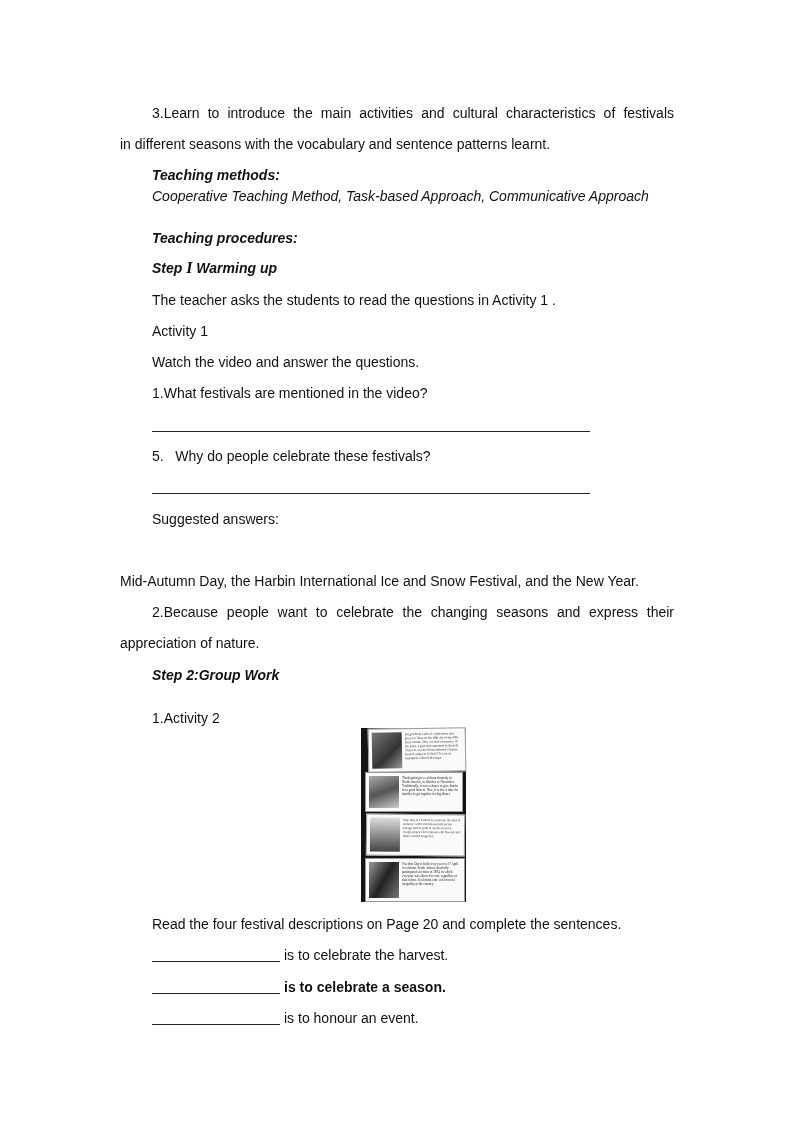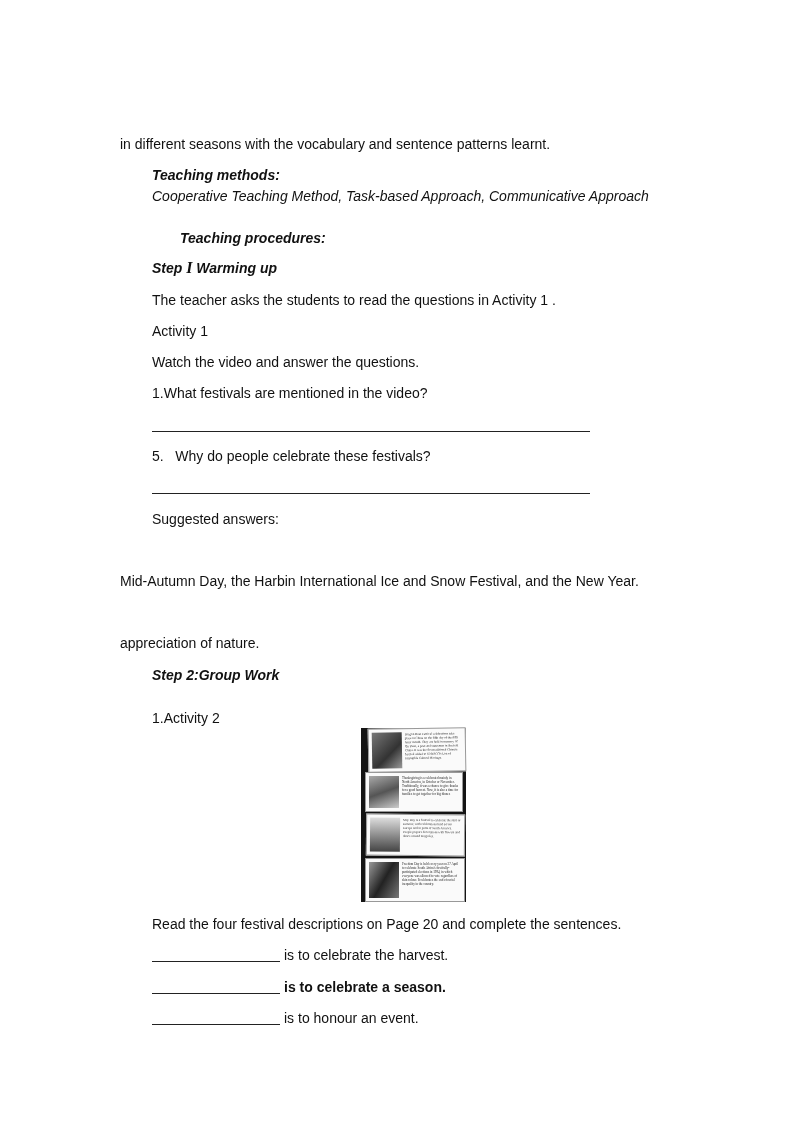--- a/index.html
+++ b/index.html
@@ -17,41 +17,41 @@
     .fig { position: absolute; left: 361px; top: 728px; width: 105px; height: 174px; background: #141414; }
     .card { position: absolute; background: #fafafa; border: 1px solid #999; overflow: hidden; }
     .photo { position: absolute; top: 3px; left: 3px; width: 30px; height: calc(100% - 6px); background: linear-gradient(135deg,#777,#333 60%,#999); }
     .ctext { position: absolute; right: 3px; top: 3px; left: 36px; font-family: "Liberation Serif", serif; font-size: 3.2px; line-height: 4px; color: #222; white-space: normal; }
   </style>
 </head>
 <body>
 
 <div>
 
-  <div class="line full just" style="top:104px;"><span style="padding-left:32px"></span></div>
+  <div class="line full just" style="top:104px;"><span style="padding-left:32px"></span><span>3.Learn to introduce the main activities and cultural characteristics of festivals</span></div>
   <div class="line" style="left:120px;top:135px;">in different seasons with the vocabulary and sentence patterns learnt.</div>
 
   <div class="line ind b" style="top:166px;">Teaching methods:</div>
   <div class="line ind" style="top:187px;font-style:italic;">Cooperative Teaching Method, Task-based Approach, Communicative Approach</div>
 
-  <div class="line ind b" style="top:229px;margin-left:28px;">Teaching procedures:</div>
+  <div class="line ind b" style="top:229px;">Teaching procedures:</div>
 
   <div class="line ind b" style="top:259px;"><span>Step </span><span class="roman">I</span><span> Warming up</span></div>
   <div class="line ind" style="top:291px;">The teacher asks the students to read the questions in Activity 1 .</div>
   <div class="line ind" style="top:322px;">Activity 1</div>
   <div class="line ind" style="top:353px;">Watch the video and answer the questions.</div>
   <div class="line ind" style="top:384px;">1.What festivals are mentioned in the video?</div>
   <div class="rule" style="top:431px;"></div>
   <div class="line ind" style="top:447px;white-space:pre;">5.   Why do people celebrate these festivals?</div>
   <div class="rule" style="top:493px;"></div>
 
   <div class="line ind" style="top:510px;">Suggested answers:</div>
   <div class="line full just" style="top:541px;"><span style="padding-left:32px"></span></div>
   <div class="line" style="left:120px;top:572px;">Mid-Autumn Day, the Harbin International Ice and Snow Festival, and the New Year.</div>
-  <div class="line full just" style="top:603px;"><span style="padding-left:32px"></span></div>
+  <div class="line full just" style="top:603px;"><span style="padding-left:32px"></span><span>2.Because people want to celebrate the changing seasons and express their</span></div>
   <div class="line" style="left:120px;top:634px;">appreciation of nature.</div>
 
   <div class="line ind b" style="top:666px;">Step 2:Group Work</div>
   <div class="line ind" style="top:697px;margin-top:12px;">1.Activity 2</div>
 
   <div class="fig">
     <div class="card" style="left:7px;top:0px;width:96px;height:42px;transform:rotate(-1deg);">
       <div class="photo"></div>
       <div class="ctext">Dragon Boat Festival celebrations take place in China on the fifth day of the fifth lunar month. They are held in memory of Qu Yuan, a poet and statesman in Ancient China. It was the first traditional Chinese festival added to UNESCO's List of Intangible Cultural Heritage.</div>
     </div>

